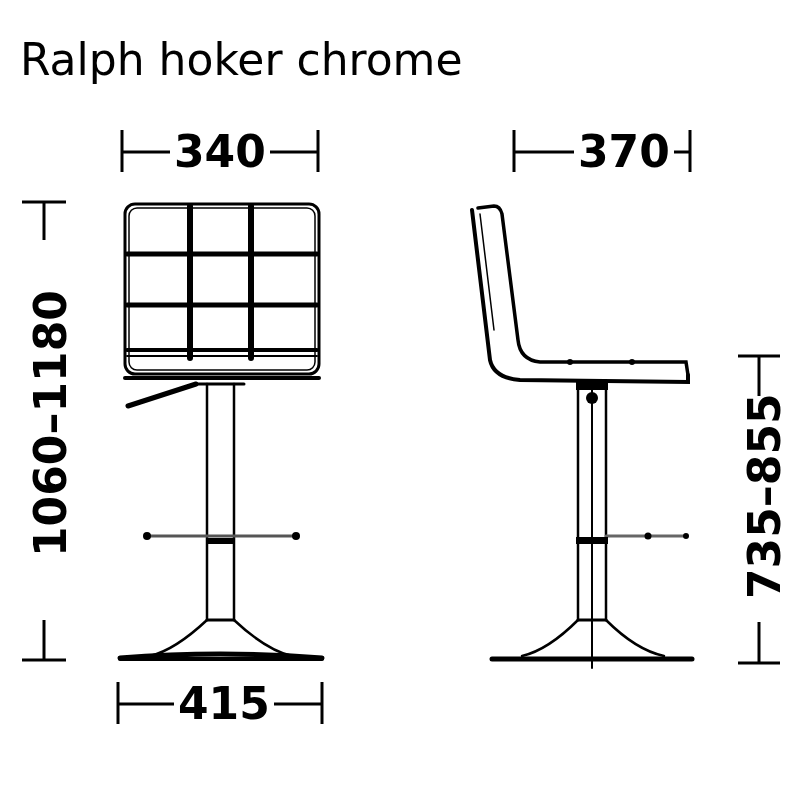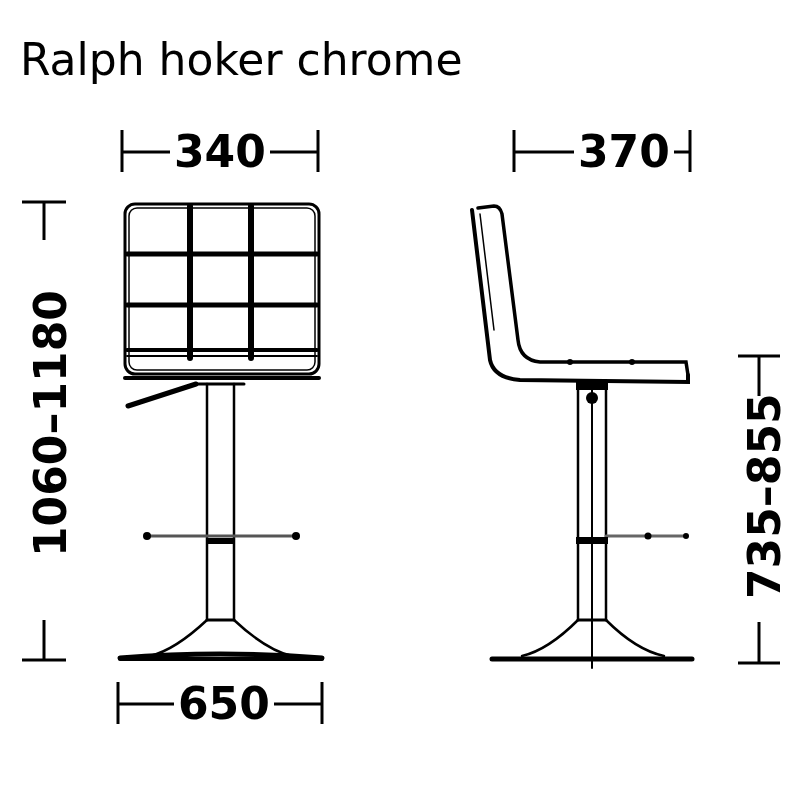--- a/index.html
+++ b/index.html
@@ -108,15 +108,15 @@
 
     <line x1="578" y1="620" x2="606" y2="620" stroke-width="3"></line>
     <path d="M578,620 Q548,650 522,656" stroke-width="2.5"></path>
     <path d="M606,620 Q636,650 664,656" stroke-width="2.5"></path>
     <line x1="492" y1="659" x2="692" y2="659" stroke-width="5"></line>
   </g>
 </svg>
 
 <div class="dim" style="left:170px; top:130px;">340</div>
 <div class="dim" style="left:550px; top:130px;margin-left:24px;">370</div>
-<div class="dim" style="left:174px; top:682px;">650</div>
+<div class="dim" style="left:174px; top:682px;">415</div>
 <div class="vdim" style="left:-84px; top:406px; width:258px; text-align:center;">1060–1180</div>
 <div class="vdim" style="left:668px; top:486px; width:182px; text-align:center;">735–855</div>
 
 </body></html>

